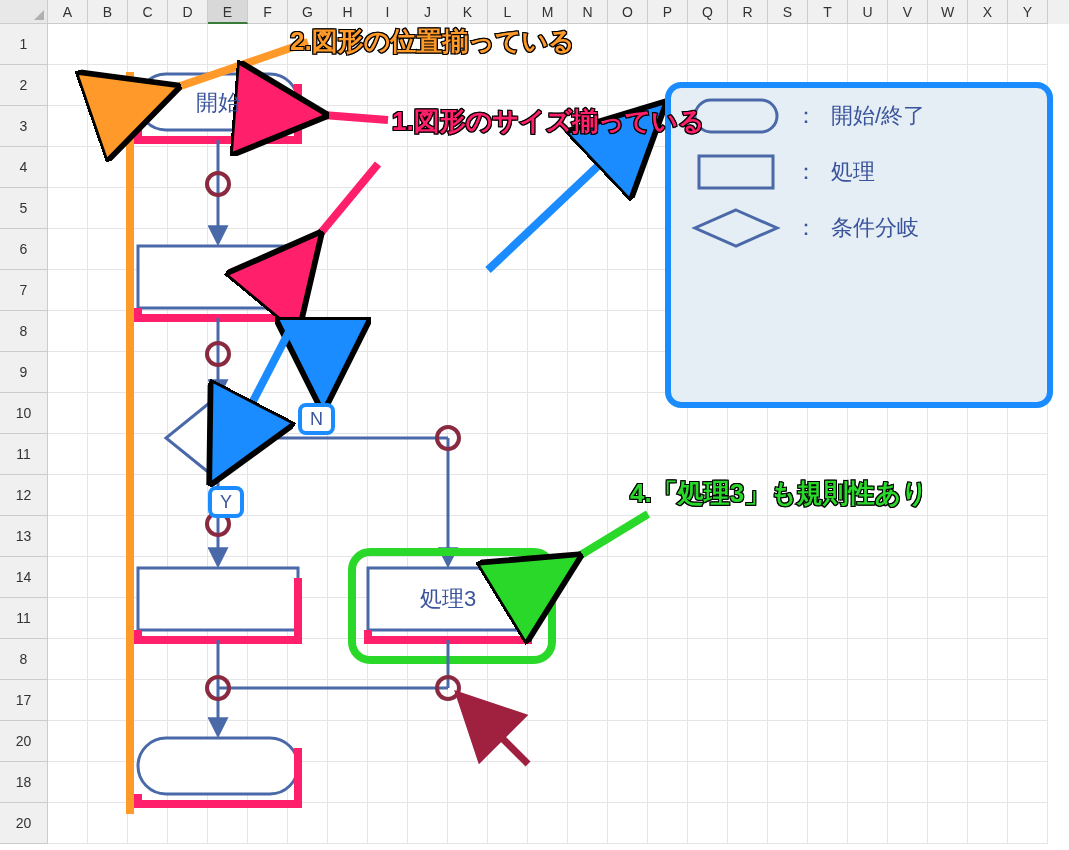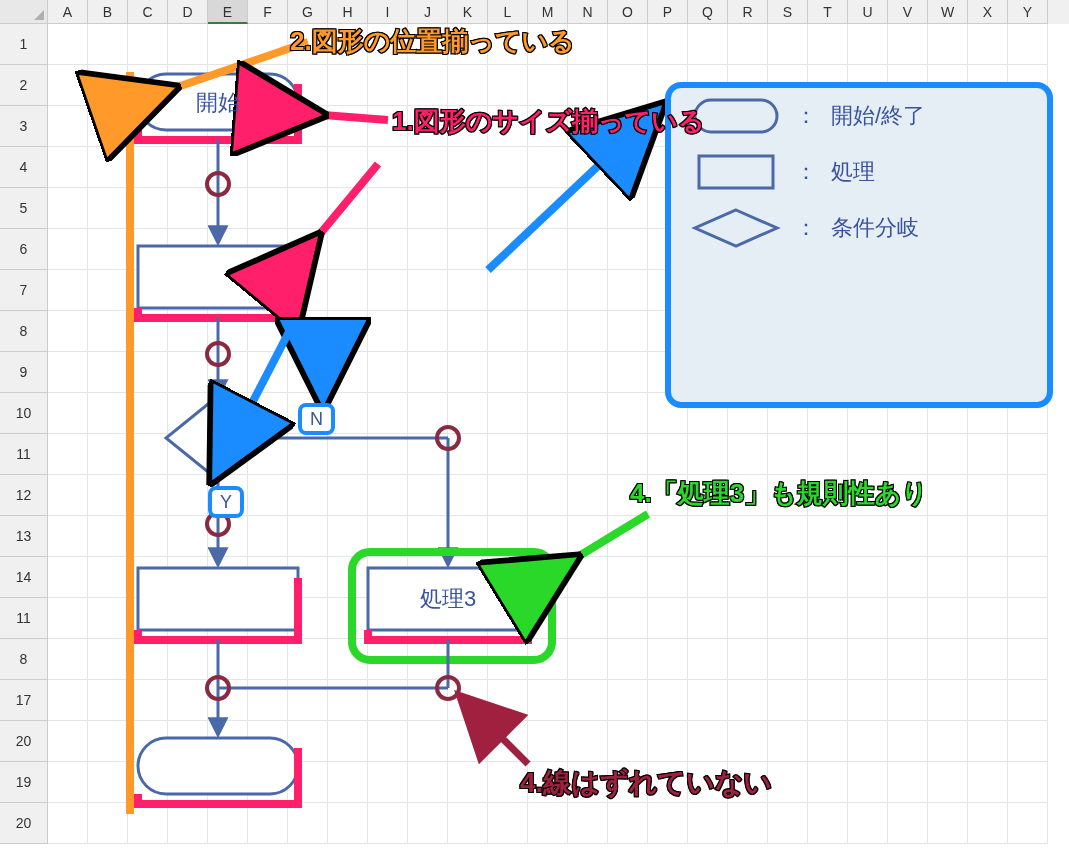--- a/index.html
+++ b/index.html
@@ -197,21 +197,21 @@
       <div class="row-h">9</div>
       <div class="row-h">10</div>
       <div class="row-h">11</div>
       <div class="row-h">12</div>
       <div class="row-h">13</div>
       <div class="row-h">14</div>
       <div class="row-h">11</div>
       <div class="row-h">8</div>
       <div class="row-h">17</div>
       <div class="row-h">20</div>
-      <div class="row-h">19</div>
+      <div class="row-h">18</div>
       <div class="row-h">20</div>
     </div>
 
   <div class="grid" id="grid">
       <div class="grid-cell" style="left: 0px; top: 0px; width: 40px; height: 41px;"></div>
       <div class="grid-cell" style="left: 40px; top: 0px; width: 40px; height: 41px;"></div>
       <div class="grid-cell" style="left: 80px; top: 0px; width: 40px; height: 41px;"></div>
       <div class="grid-cell" style="left: 120px; top: 0px; width: 40px; height: 41px;"></div>
       <div class="grid-cell" style="left: 160px; top: 0px; width: 40px; height: 41px;"></div>
       <div class="grid-cell" style="left: 200px; top: 0px; width: 40px; height: 41px;"></div>
@@ -824,15 +824,14 @@
           </svg>
       </div>
       <span class="sep">：</span>
       <span>条件分岐</span>
     </div>
   </div>
 
   <div class="annot orange" style="left:290px; top:24px;">2.図形の位置揃っている</div>
   <div class="annot pink" style="left:392px; top:104px;">1.図形のサイズ揃っている</div>
   <div class="annot green" style="left:630px; top:476px;">4.「処理3」も規則性あり</div>
-  <div class="annot darkred" style="left:520px; top:764px;">4.線はずれていない</div>
 
 </div>
 
 </body></html>

